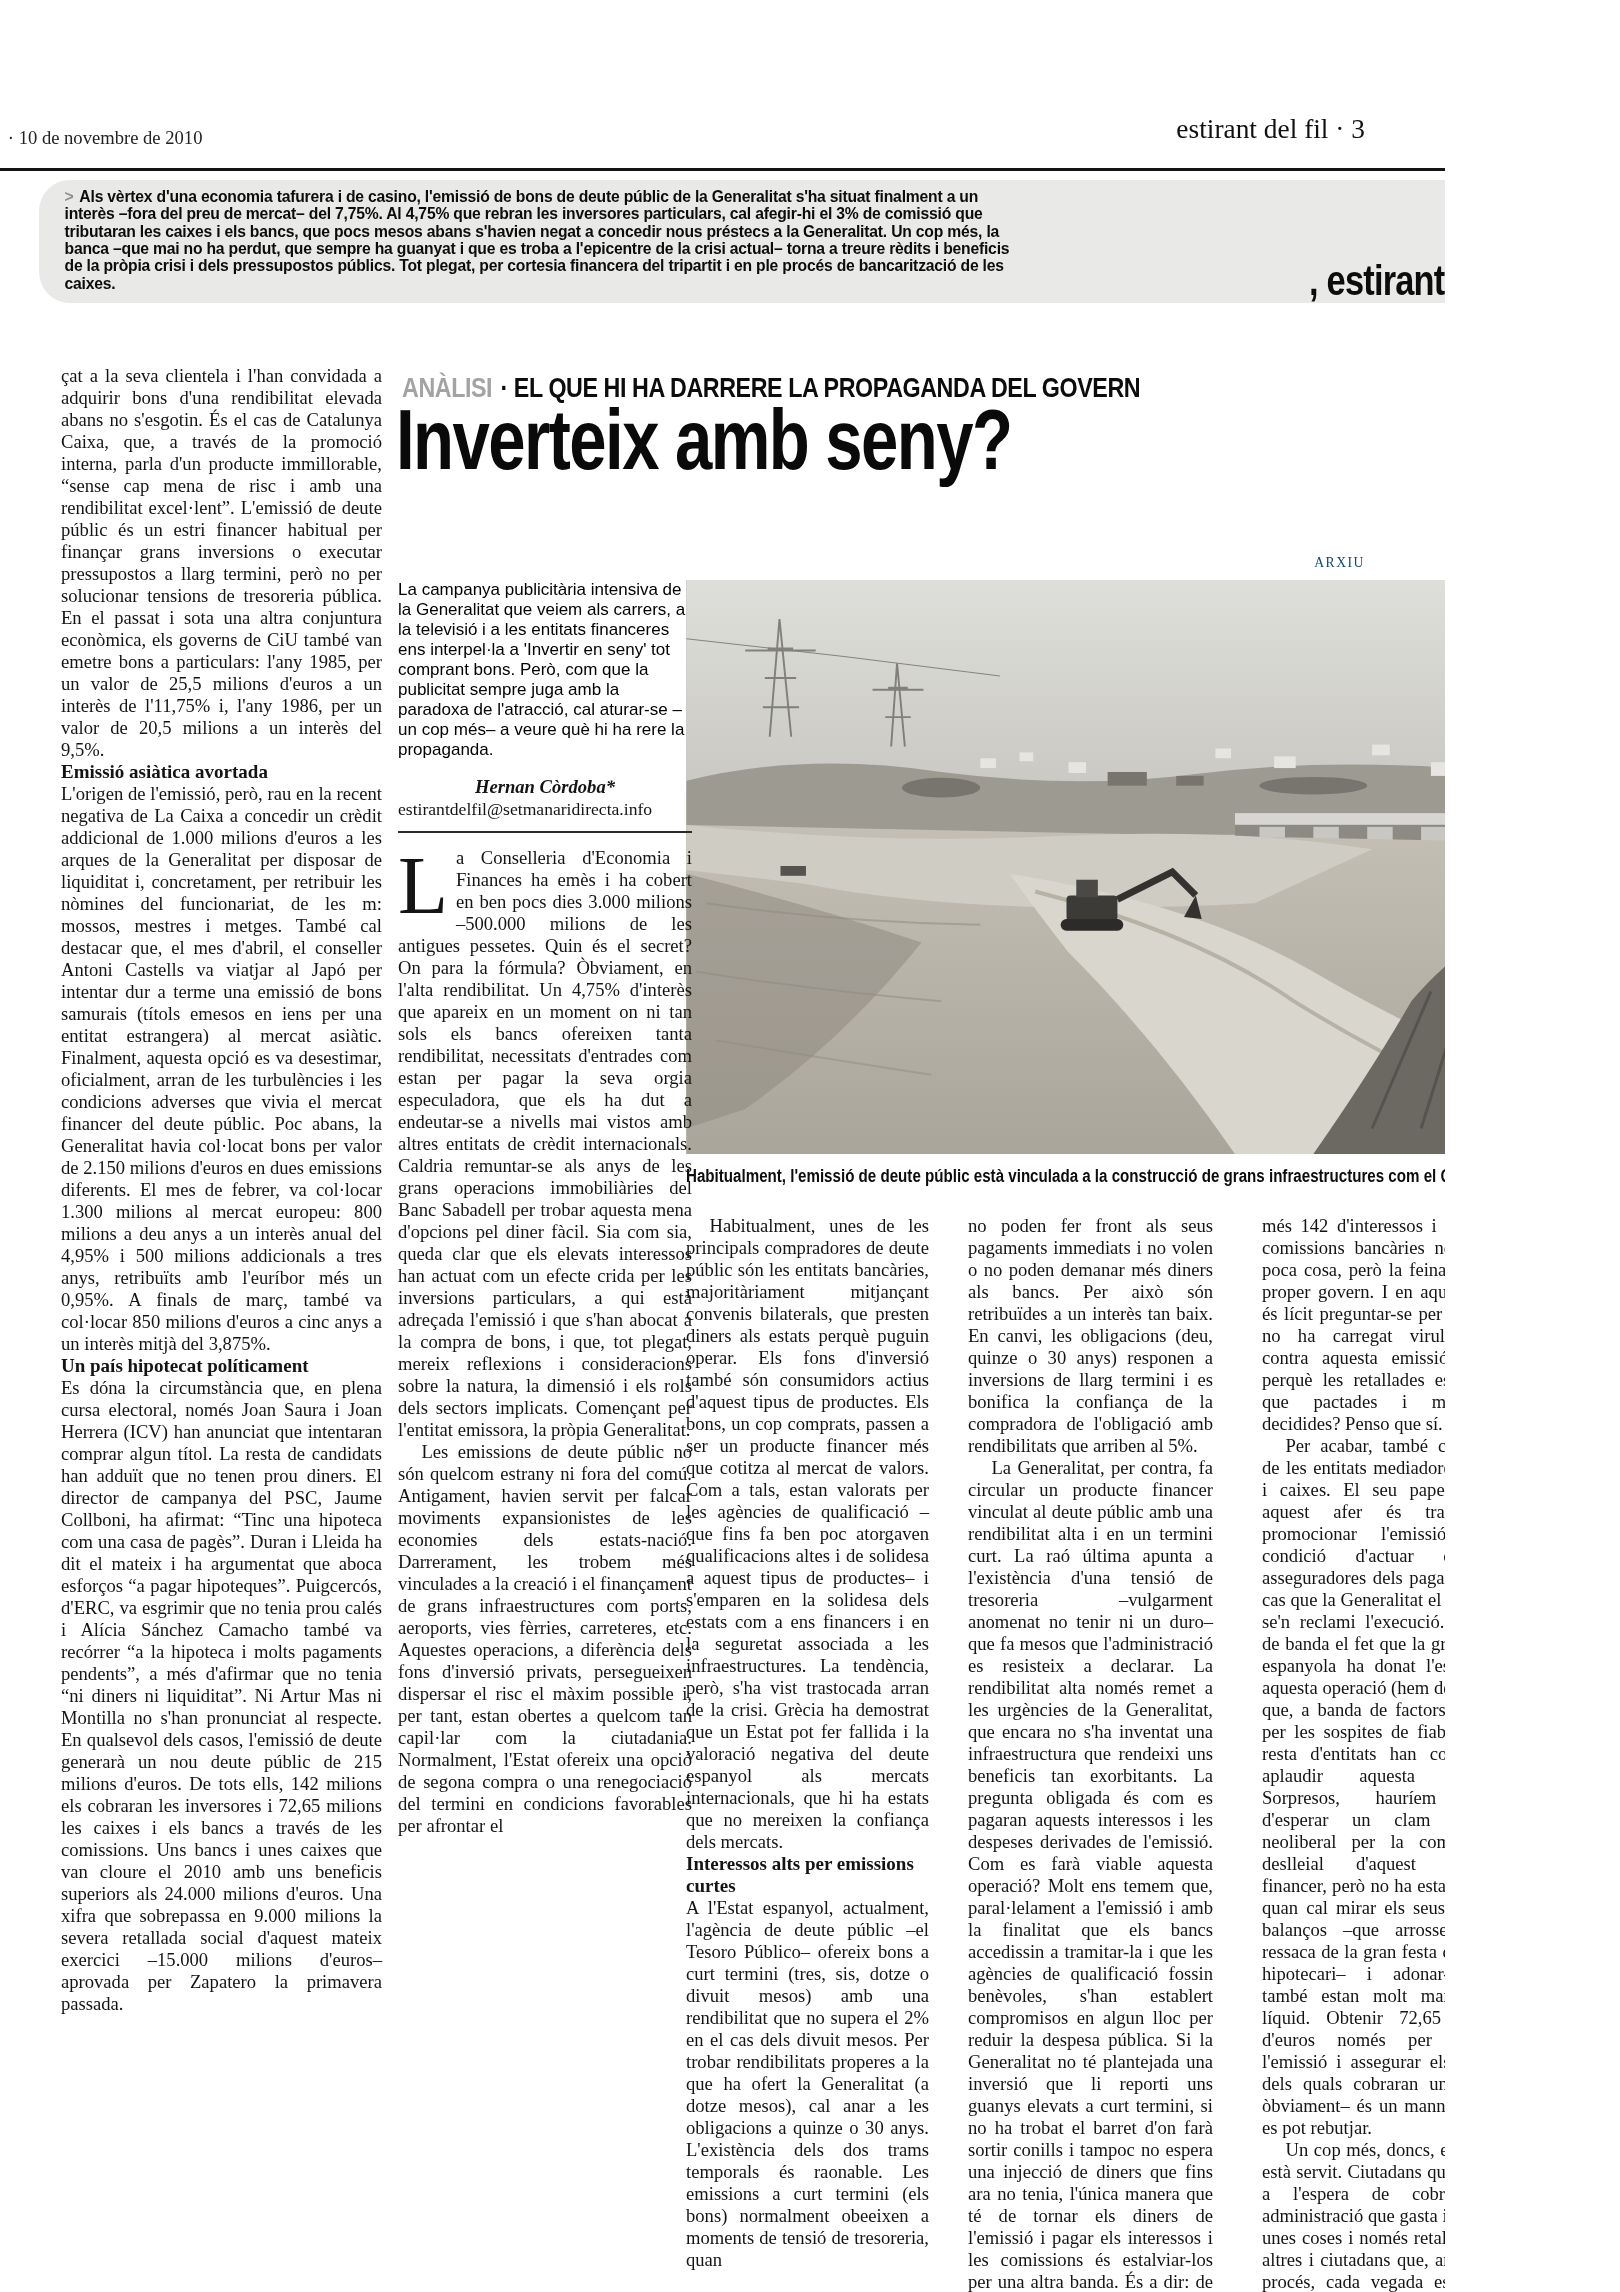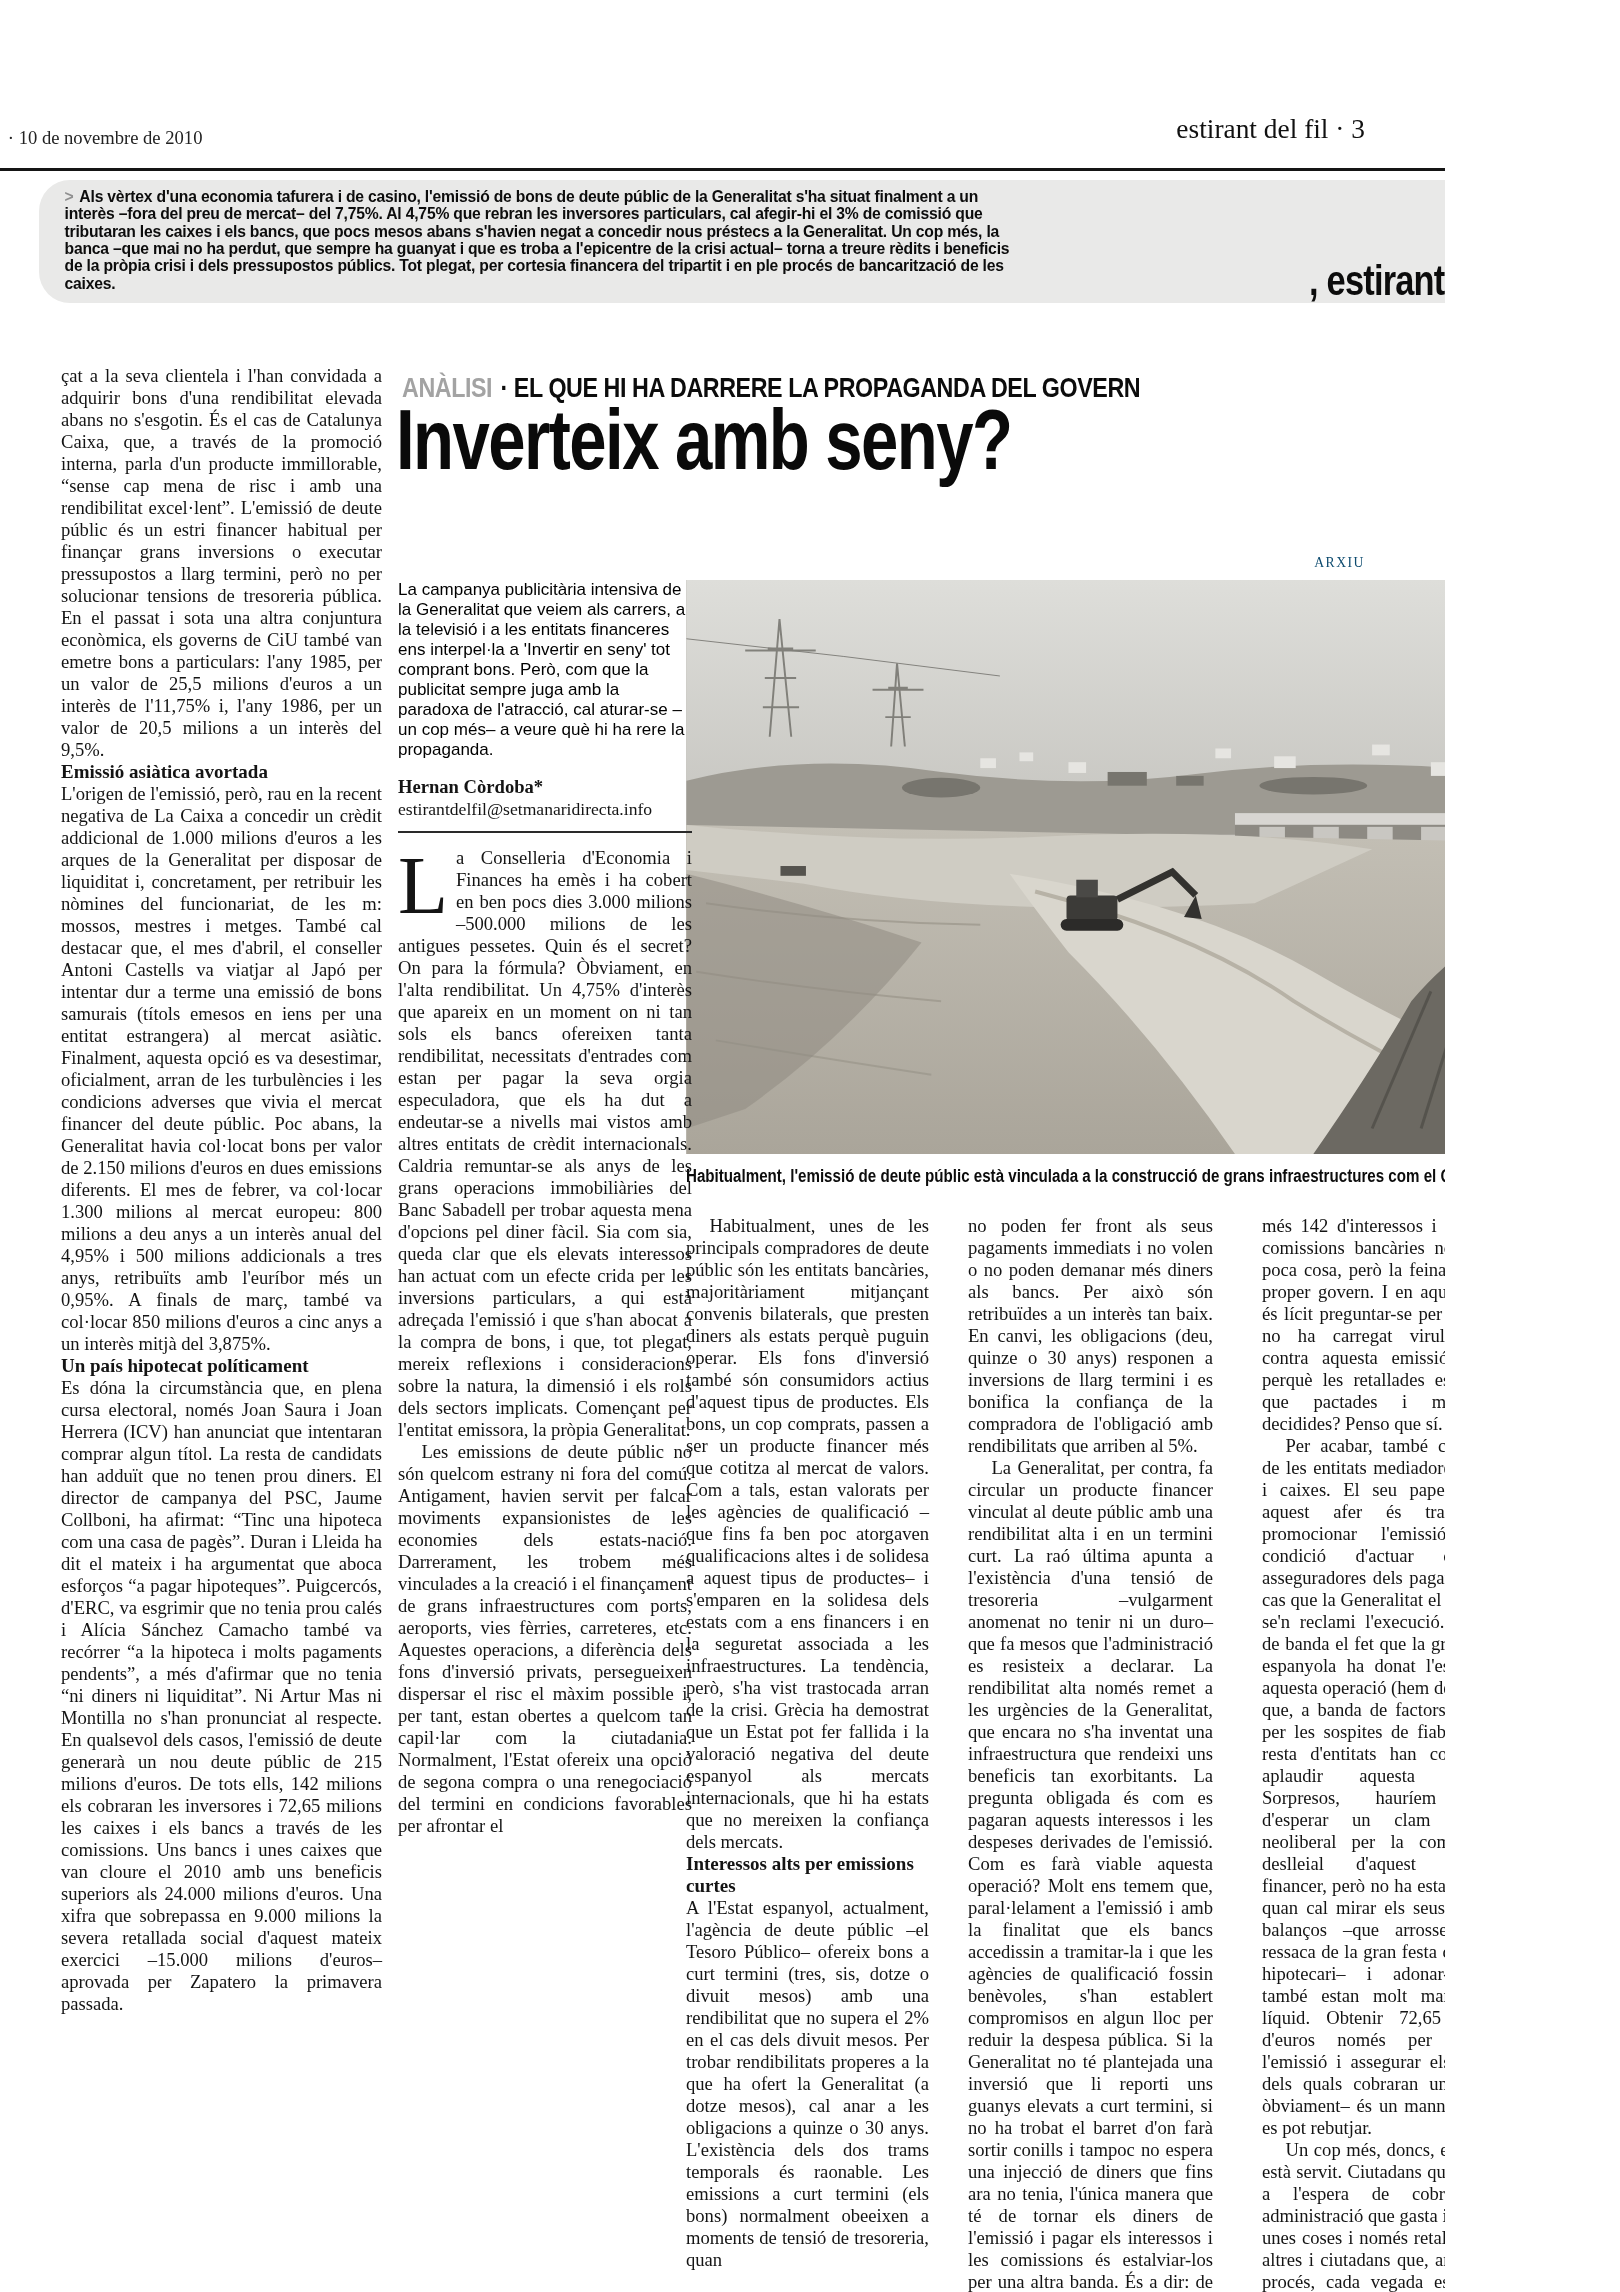--- a/index.html
+++ b/index.html
@@ -34,21 +34,21 @@
   .bodycol p.indent{text-indent:23.5px;}
   .subhead{font-weight:bold;font-size:19px;margin:9.8px 0 2px 0;text-align:left;}
   #col1{left:61px;top:365px;width:321px;}
   #col2{left:398px;top:580px;width:294px;}
   #col3{left:686px;top:1215px;width:243px;}
   #col4{left:968px;top:1215px;width:245px;}
   #col5{left:1262px;top:1215px;width:251px;}
   
   .intro{font-family:"Liberation Sans",sans-serif;font-size:17px;line-height:20px;
       text-align:left;color:#000;margin:0 0 15.7px 0 !important;}
-  .byline{font-weight:bold;font-size:18.6px;text-align:left;margin:0;}
+  .byline{font-weight:bold;font-size:18.6px;text-align:center;margin:0;font-style:italic;}
   .email{font-size:17.6px;text-align:left;margin:2px 0 0 0;}
   .byline-rule{border:none;border-top:2px solid #2a2a2a;margin:11.8px 0 13.7px 0;width:100%;}
   .dropcap{float:left;font-size:82px;line-height:65px;padding:5.9px 7.8px 0 0;font-weight:normal;}
   .pull-quote{font-family:"Liberation Sans",sans-serif;font-size:33px;line-height:45px;
       text-align:left;color:#0e0e0e;margin:21.6px 0 23.5px 0 !important;letter-spacing:-0.5px;}
   
   .photo-credit{position:absolute;right:80px;top:555px;font-size:13.7px;letter-spacing:1.5px;color:#0c4a6e;}
   .photo{position:absolute;left:686px;top:580px;width:856px;height:574px;background:#c9c7c2;}
   .caption{position:absolute;left:686px;top:1166px;font-family:"Liberation Sans",sans-serif;
       font-weight:bold;font-size:17.6px;white-space:nowrap;transform:scaleX(0.86);transform-origin:left top;

